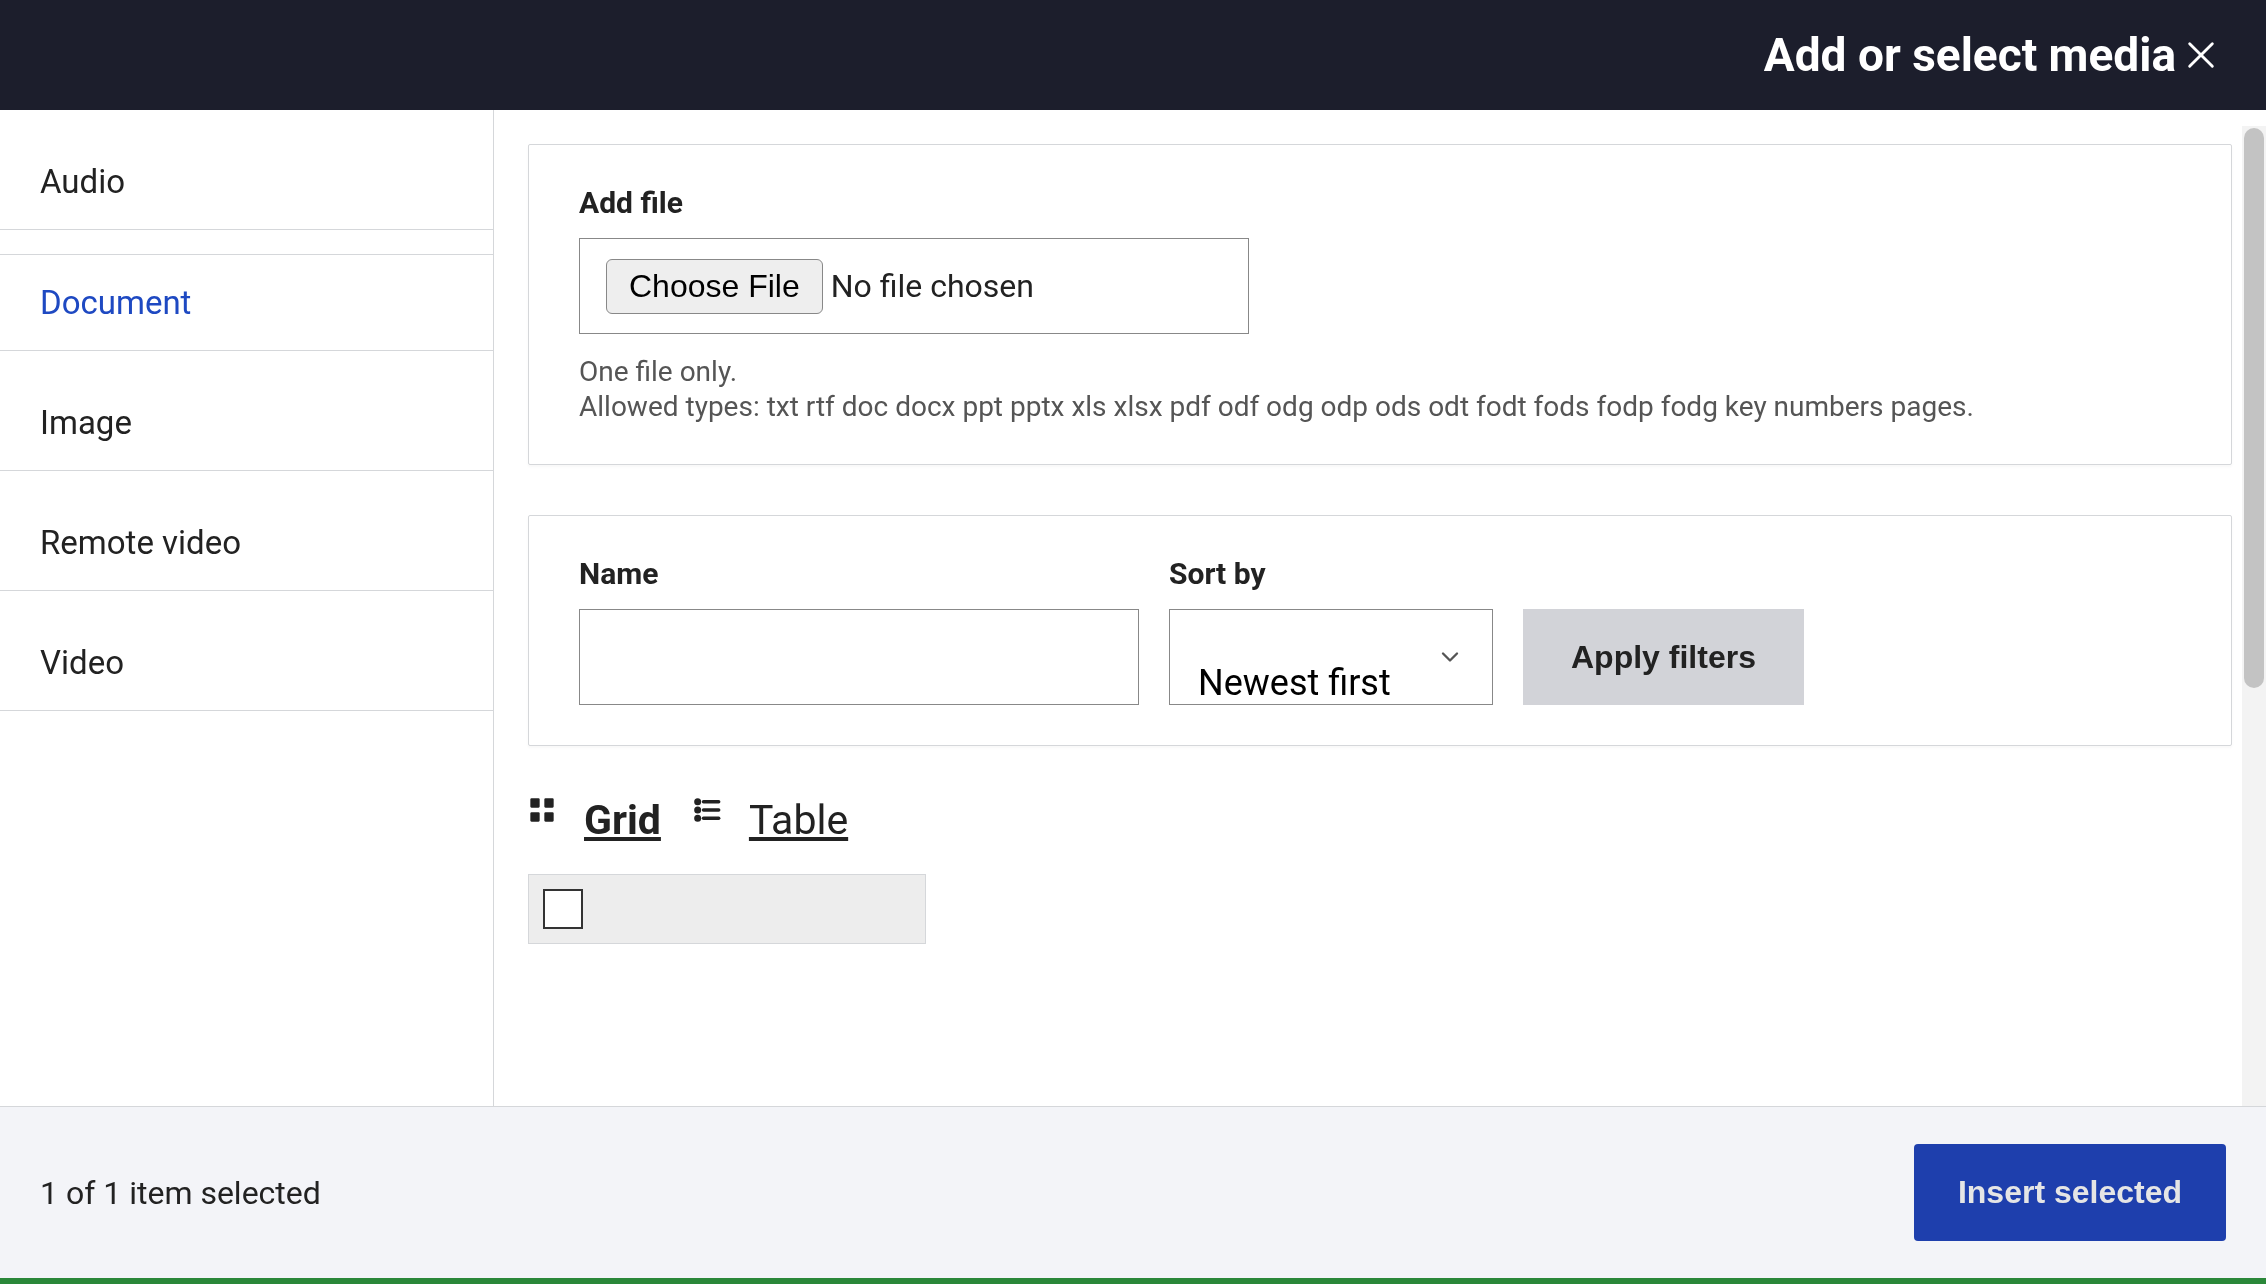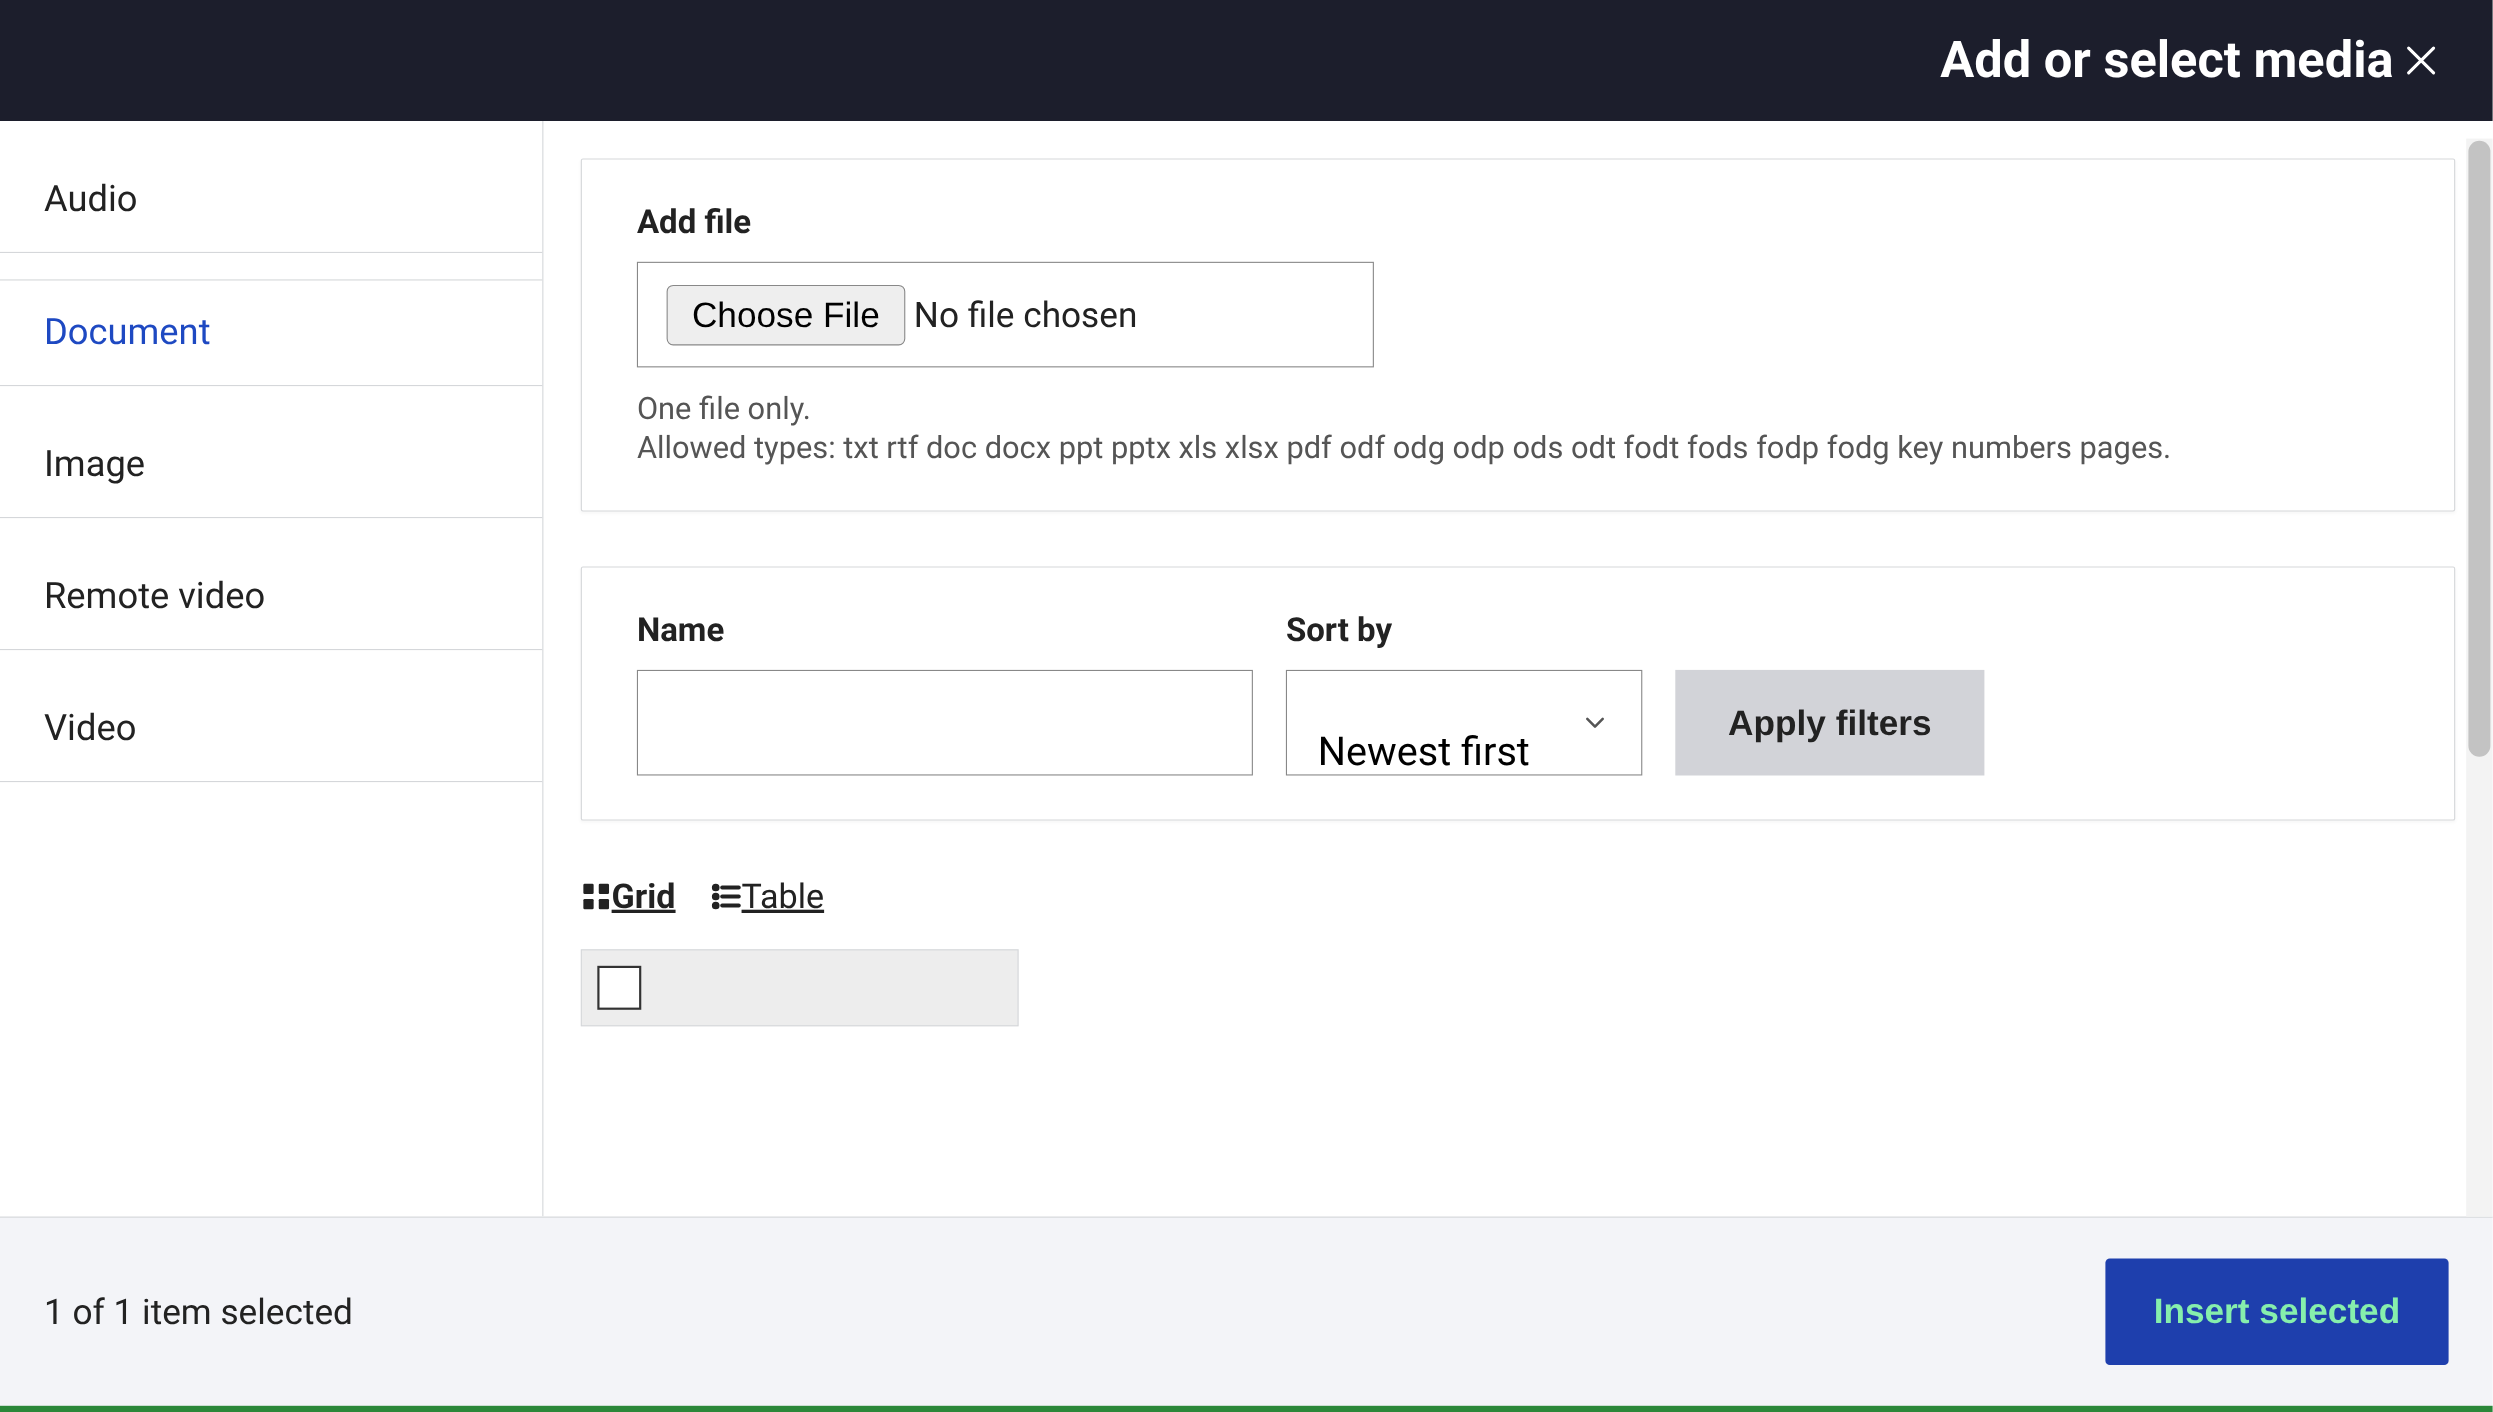--- a/index.html
+++ b/index.html
@@ -150,23 +150,22 @@
     cursor: pointer;
     color: #222;
   }
   .view-toggle {
     display: flex;
     gap: 32px;
     padding: 0 0 30px 0;
   }
   .view-link {
     display: flex;
-    align-items: center;
-    gap: 0;
-    font-size: 31px;
+    gap: 28px;
+    font-size: 41px;
     font-weight: 700;
     color: #222;
     text-decoration: underline;
     cursor: pointer;
   }
   .view-link.inactive { font-weight: 400; }
   .media-item {
     width: 398px;
     background: #ededed;
     border: 1px solid #d5d7da;
@@ -188,21 +187,21 @@
     justify-content: space-between;
     padding: 32px 40px;
     height: 178px;
   }
   .selection-status {
     font-size: 32px;
     color: #222;
   }
   .insert-btn {
     background: #1e3fad;
-    color: #86efac;
+    color: #e5e5e5;
     border: none;
     font-size: 32px;
     font-weight: 700;
     padding: 30px 44px;
     cursor: pointer;
     border-radius: 4px;
   }
   .scrollbar-stub {
     position: absolute;
     right: 0;

